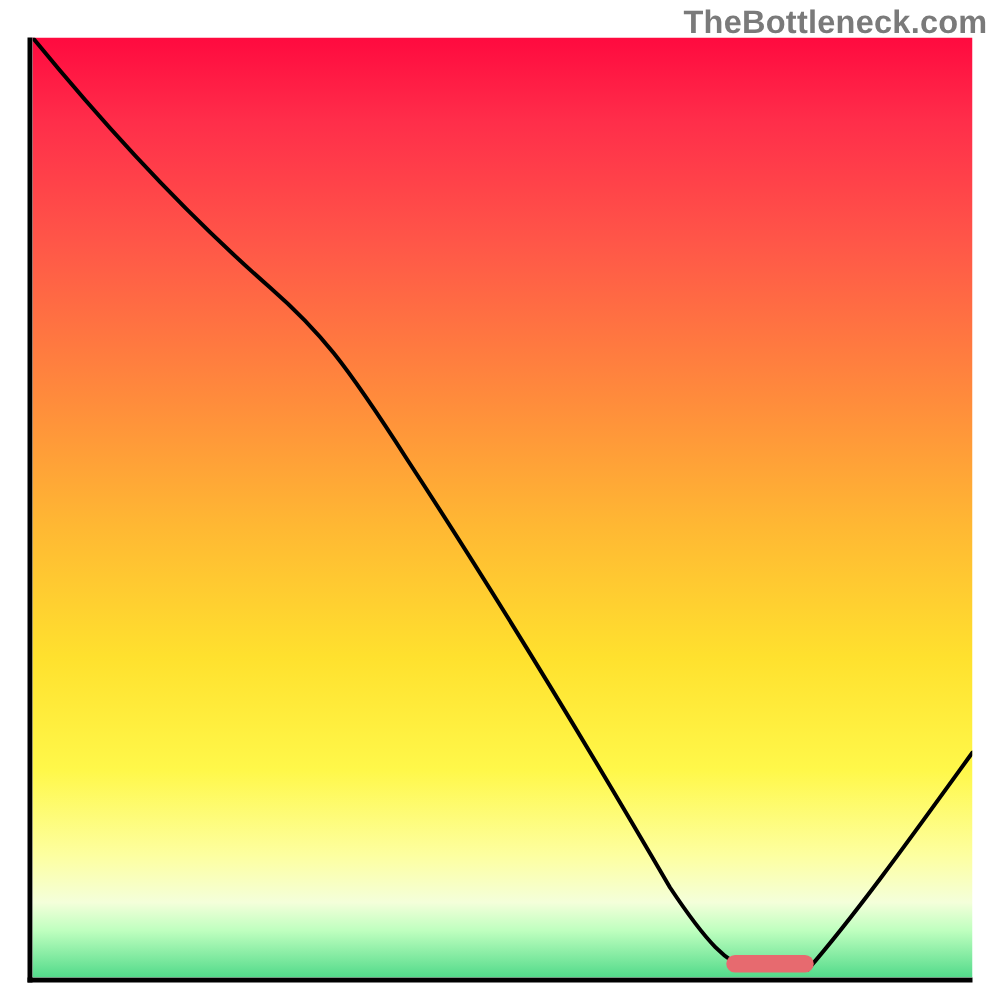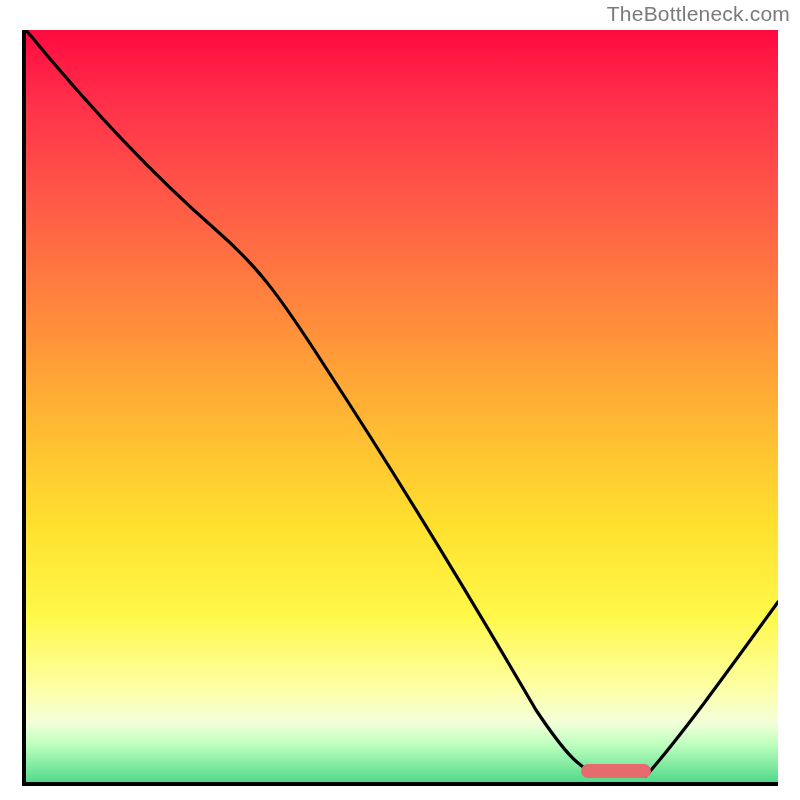--- a/index.html
+++ b/index.html
@@ -12,22 +12,22 @@
   }
   .canvas {
     position: relative;
     width: 800px;
     height: 800px;
   }
   .watermark {
     position: absolute;
     top: 2px;
     right: 10px;
-    font-size: 21px;
-    font-weight: 400;
+    font-size: 26px;
+    font-weight: 700;
     color: #7a7a7a;
     letter-spacing: 0.2px;
   }
   .plot-area {
     position: absolute;
     left: 22px;
     top: 30px;
     width: 756px;
     height: 756px;
     border-left: 4px solid #000;

